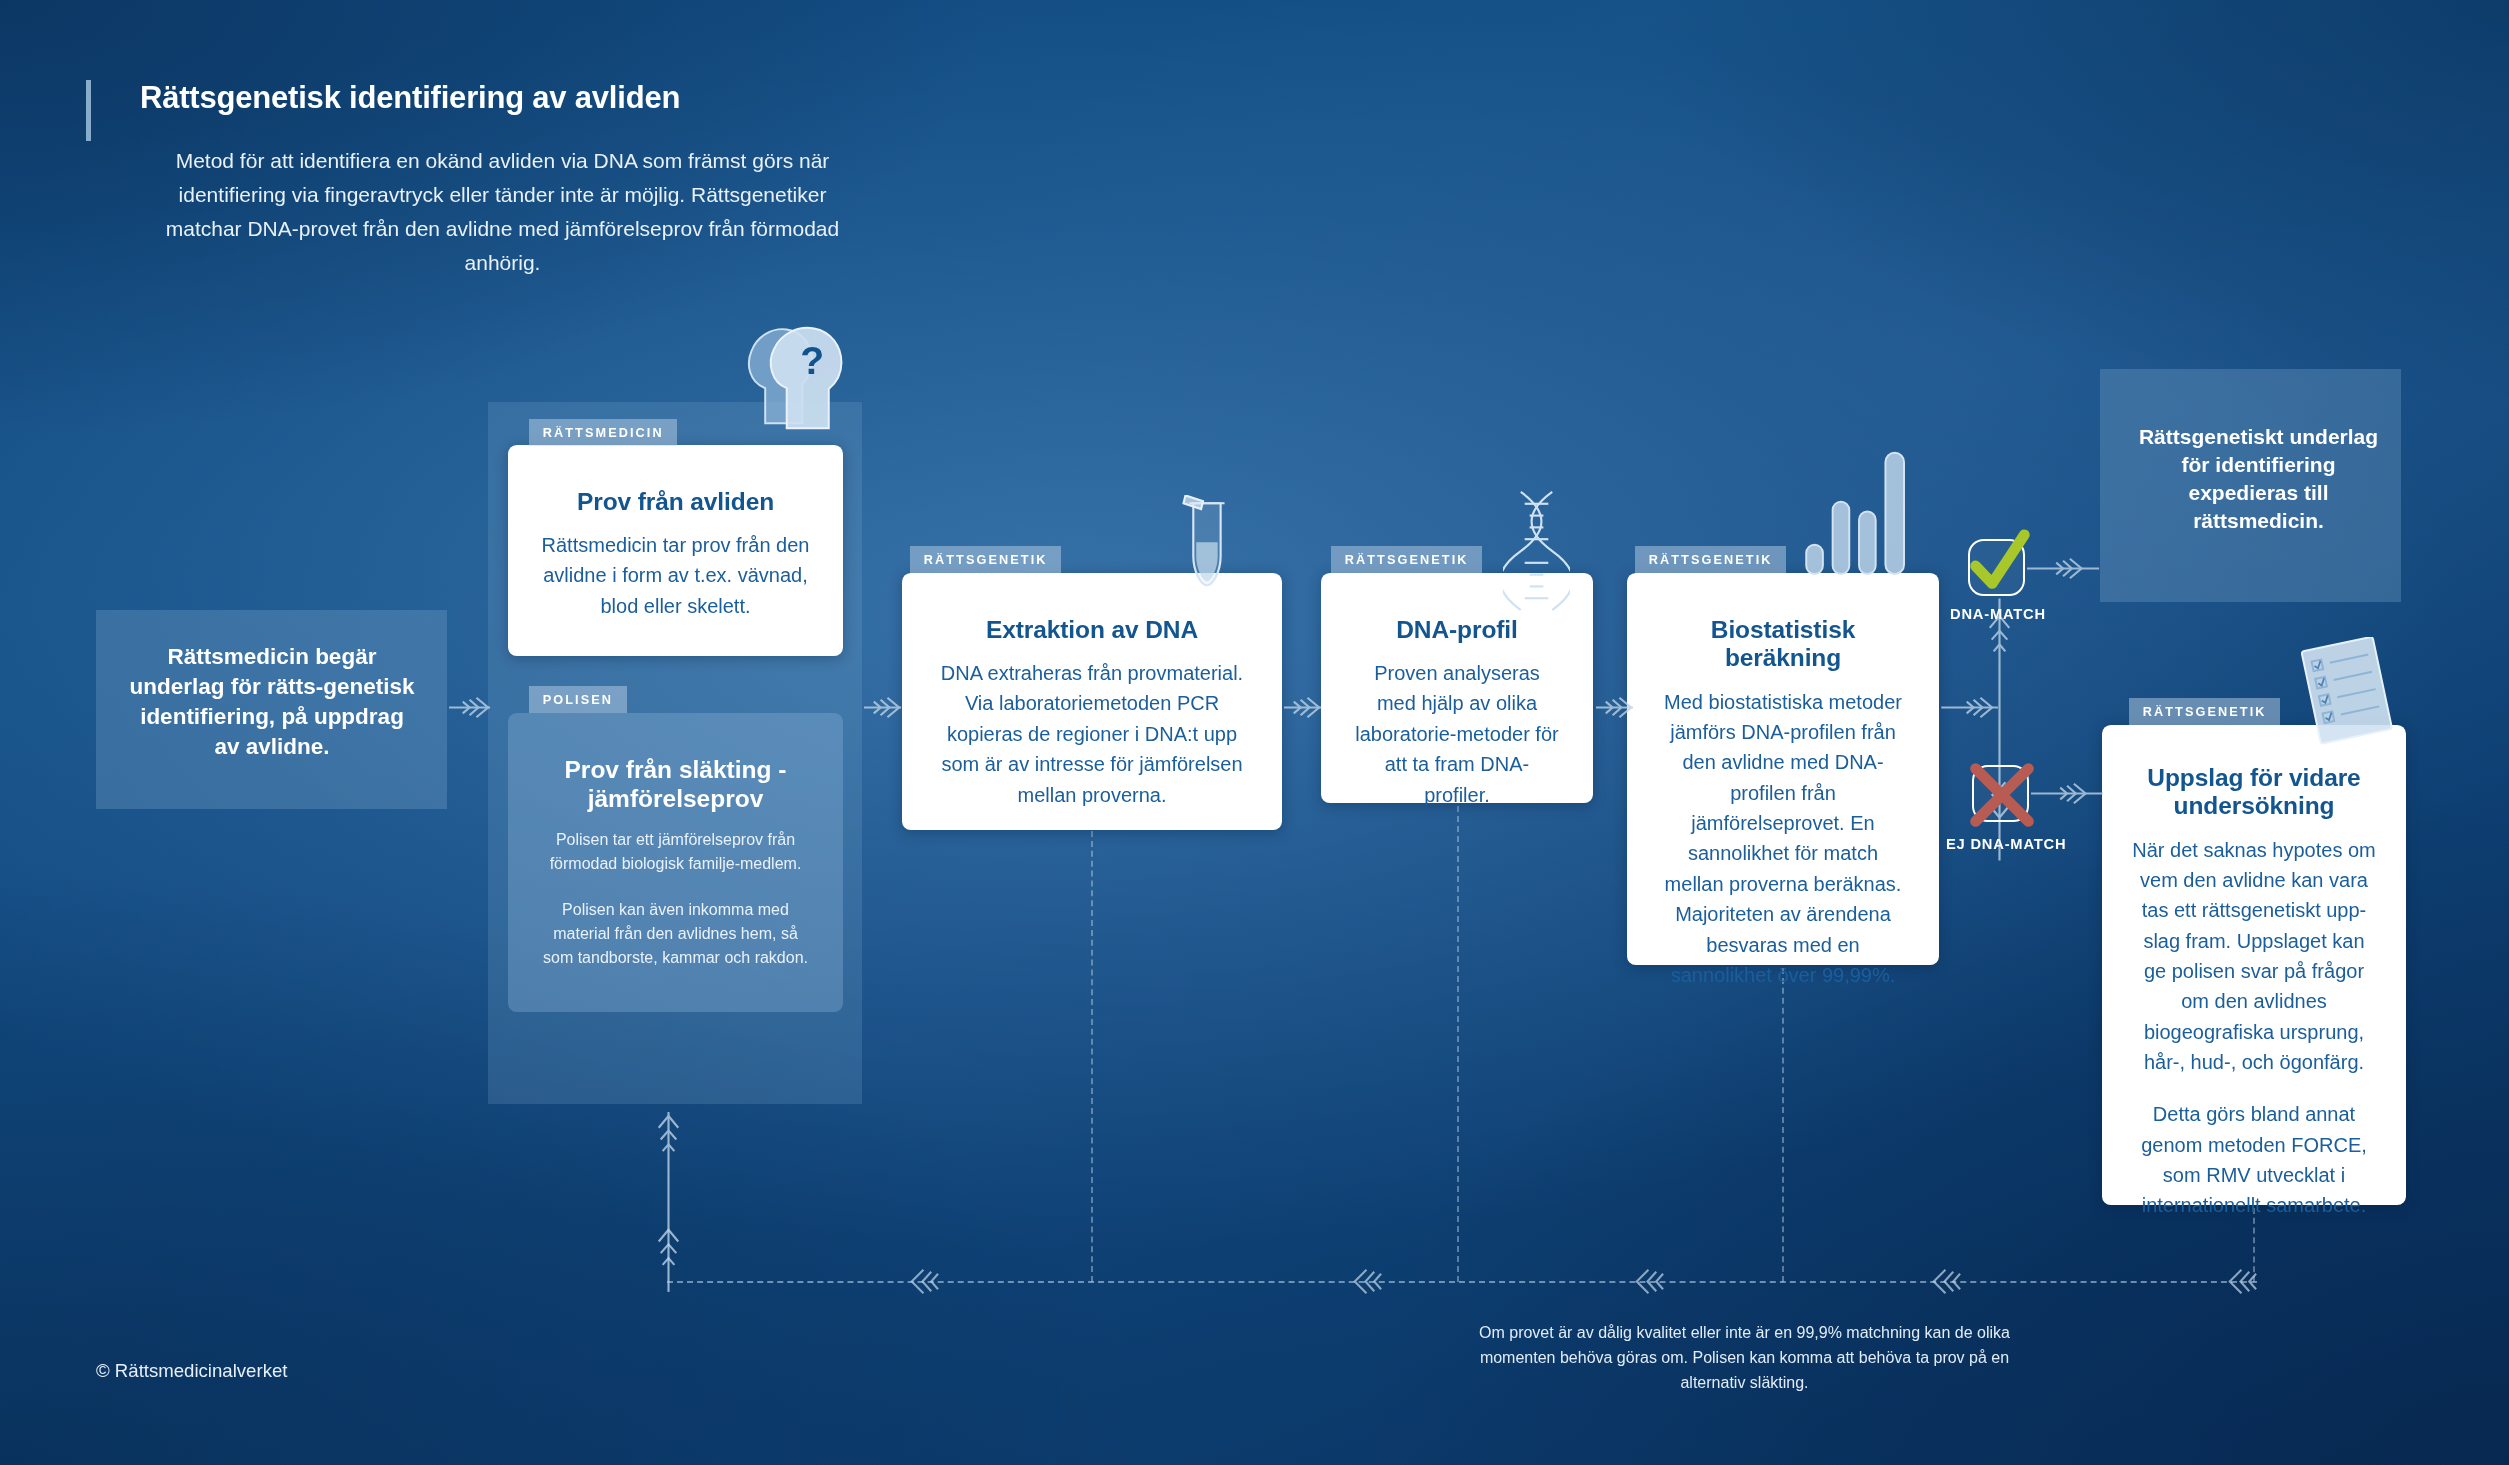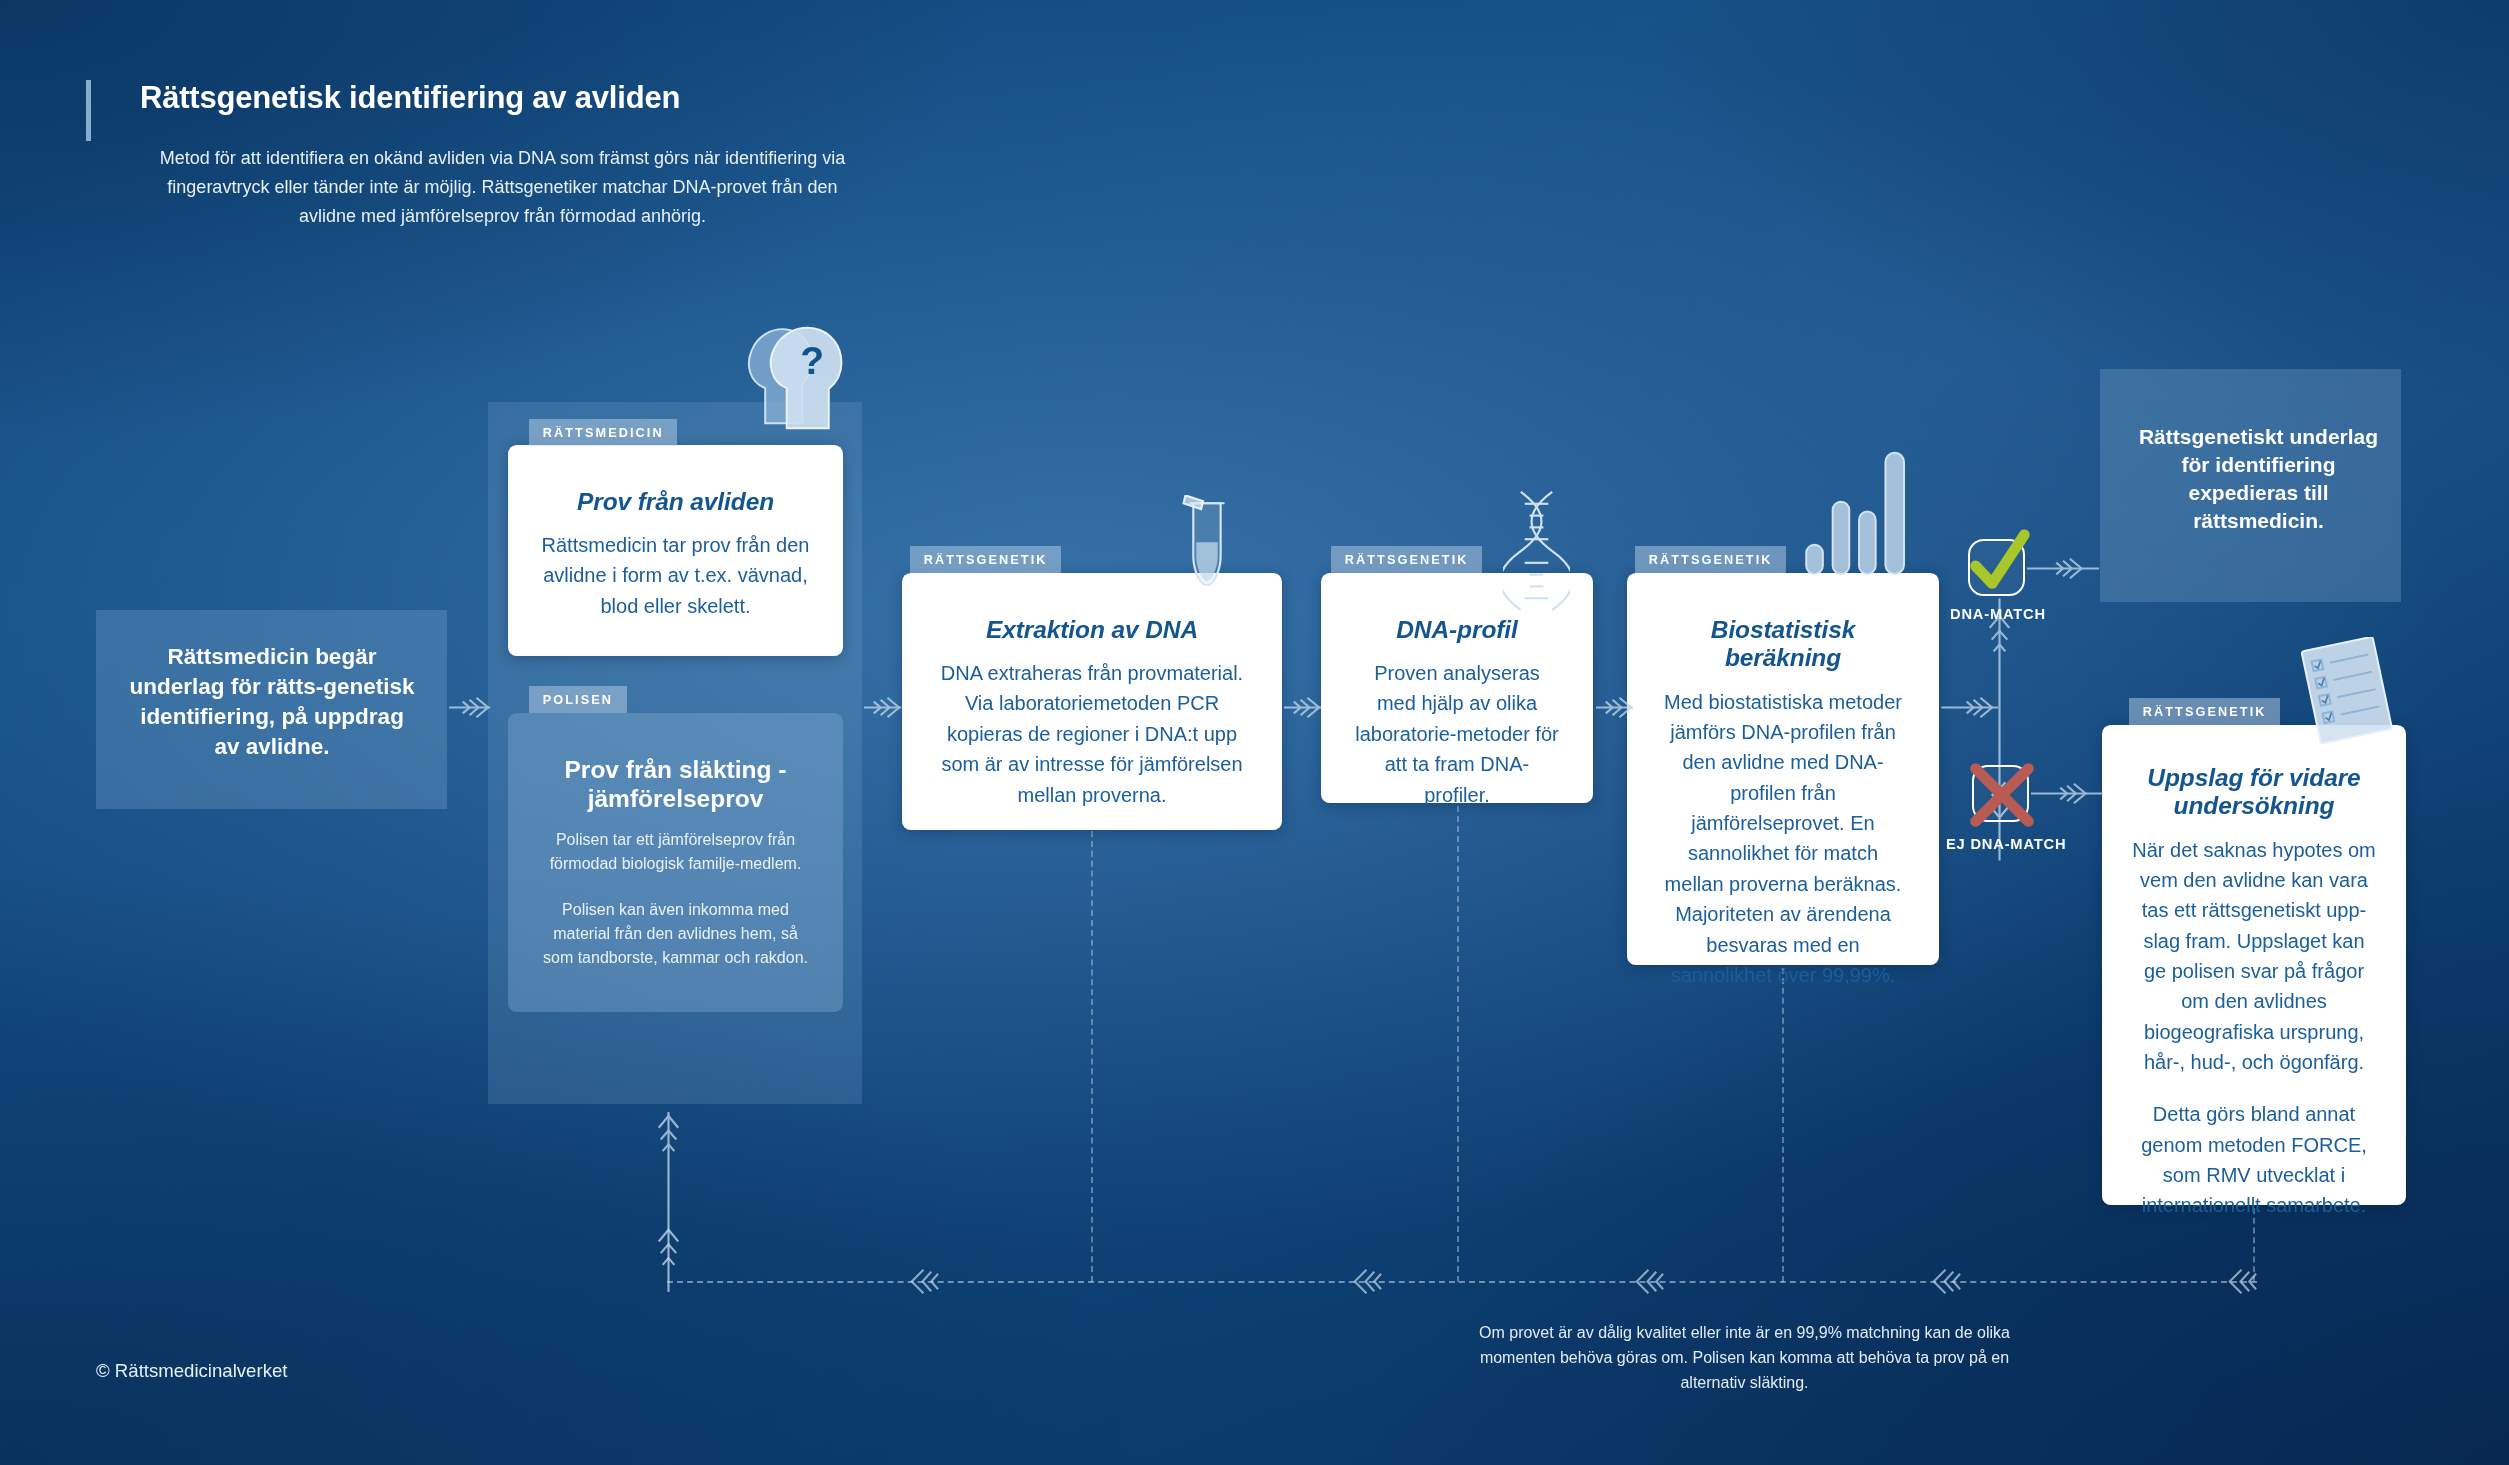--- a/index.html
+++ b/index.html
@@ -30,21 +30,21 @@
   .stage { position:absolute; inset:0;text-align:center; }
 
   
   .hdr-bar { position:absolute; left:86px; top:80px; width:4.9px; height:61px; background:#9fc0dd; opacity:.85; }
   .title {
     position:absolute; left:140px; top:80px;
     font-size:31px; font-weight:bold; color:#ffffff; letter-spacing:-0.2px;
   }
   .intro {
     position:absolute; left:140px; top:144px; width:725px;
-    font-size:18px; line-height:1.62; color:#e8f0f8;
+    font-size:21px; line-height:1.62; color:#e8f0f8;
   }
 
   
   .tag {
     position:absolute;
     background:rgba(190,212,232,.48);
     color:#ffffff;
     font-size:12.7px; font-weight:bold; letter-spacing:2.1px;
     padding:6.9px 13.7px 5.9px 13.7px;
     z-index:6;
@@ -52,21 +52,21 @@
   }
   .card {
     position:absolute;
     background:#ffffff;
     border-radius:8.8px;
     box-shadow:0 2.9px 13.7px rgba(4,28,56,.3);
     z-index:5;
   }
   .card h3 {
     color:#13558f; font-size:24.5px; font-weight:bold; line-height:1.16;
-    margin:0 0 13.7px 0; letter-spacing:-0.1px;font-style:italic;
+    margin:0 0 13.7px 0; letter-spacing:-0.1px;
   }
   .card p {
     color:#1a5e9c; font-size:20px; line-height:1.52; margin:0;
   }
   .card p + p { margin-top:21.6px; }
   .card-inner { padding:43px 33px 29px 33px; }
 
   
   .panel {
     position:absolute;

